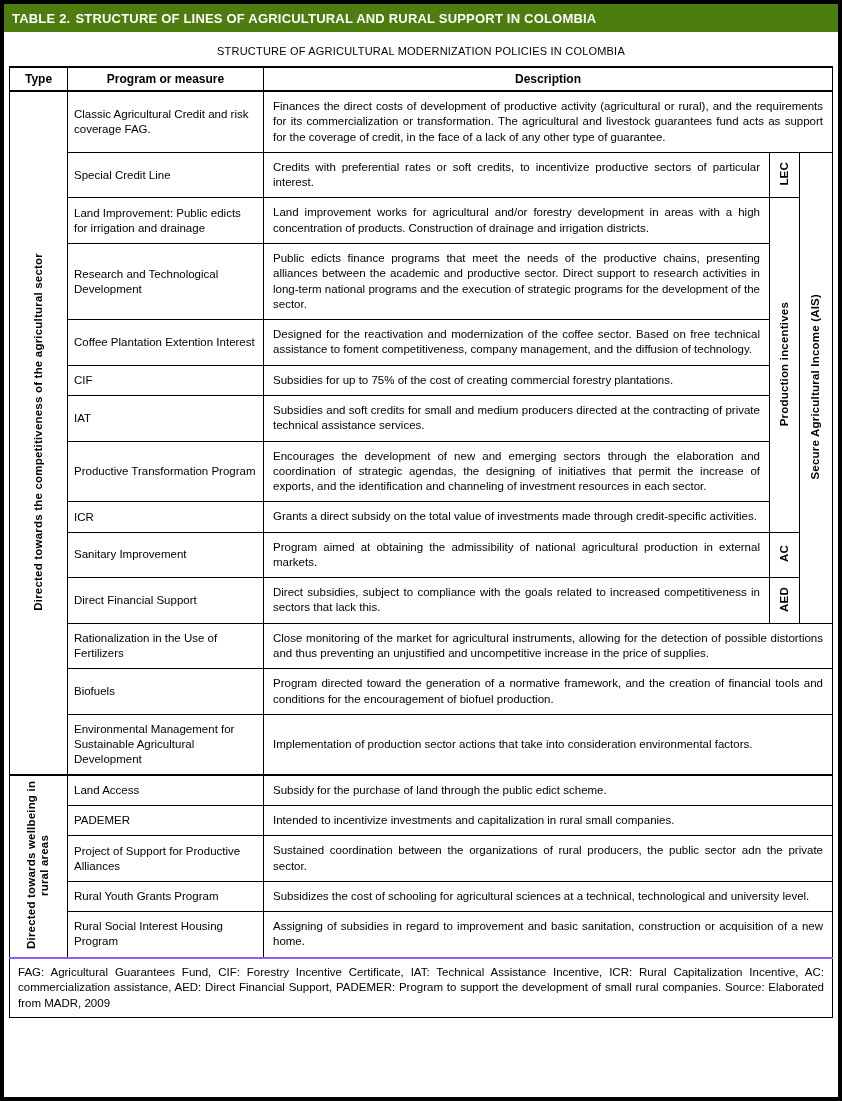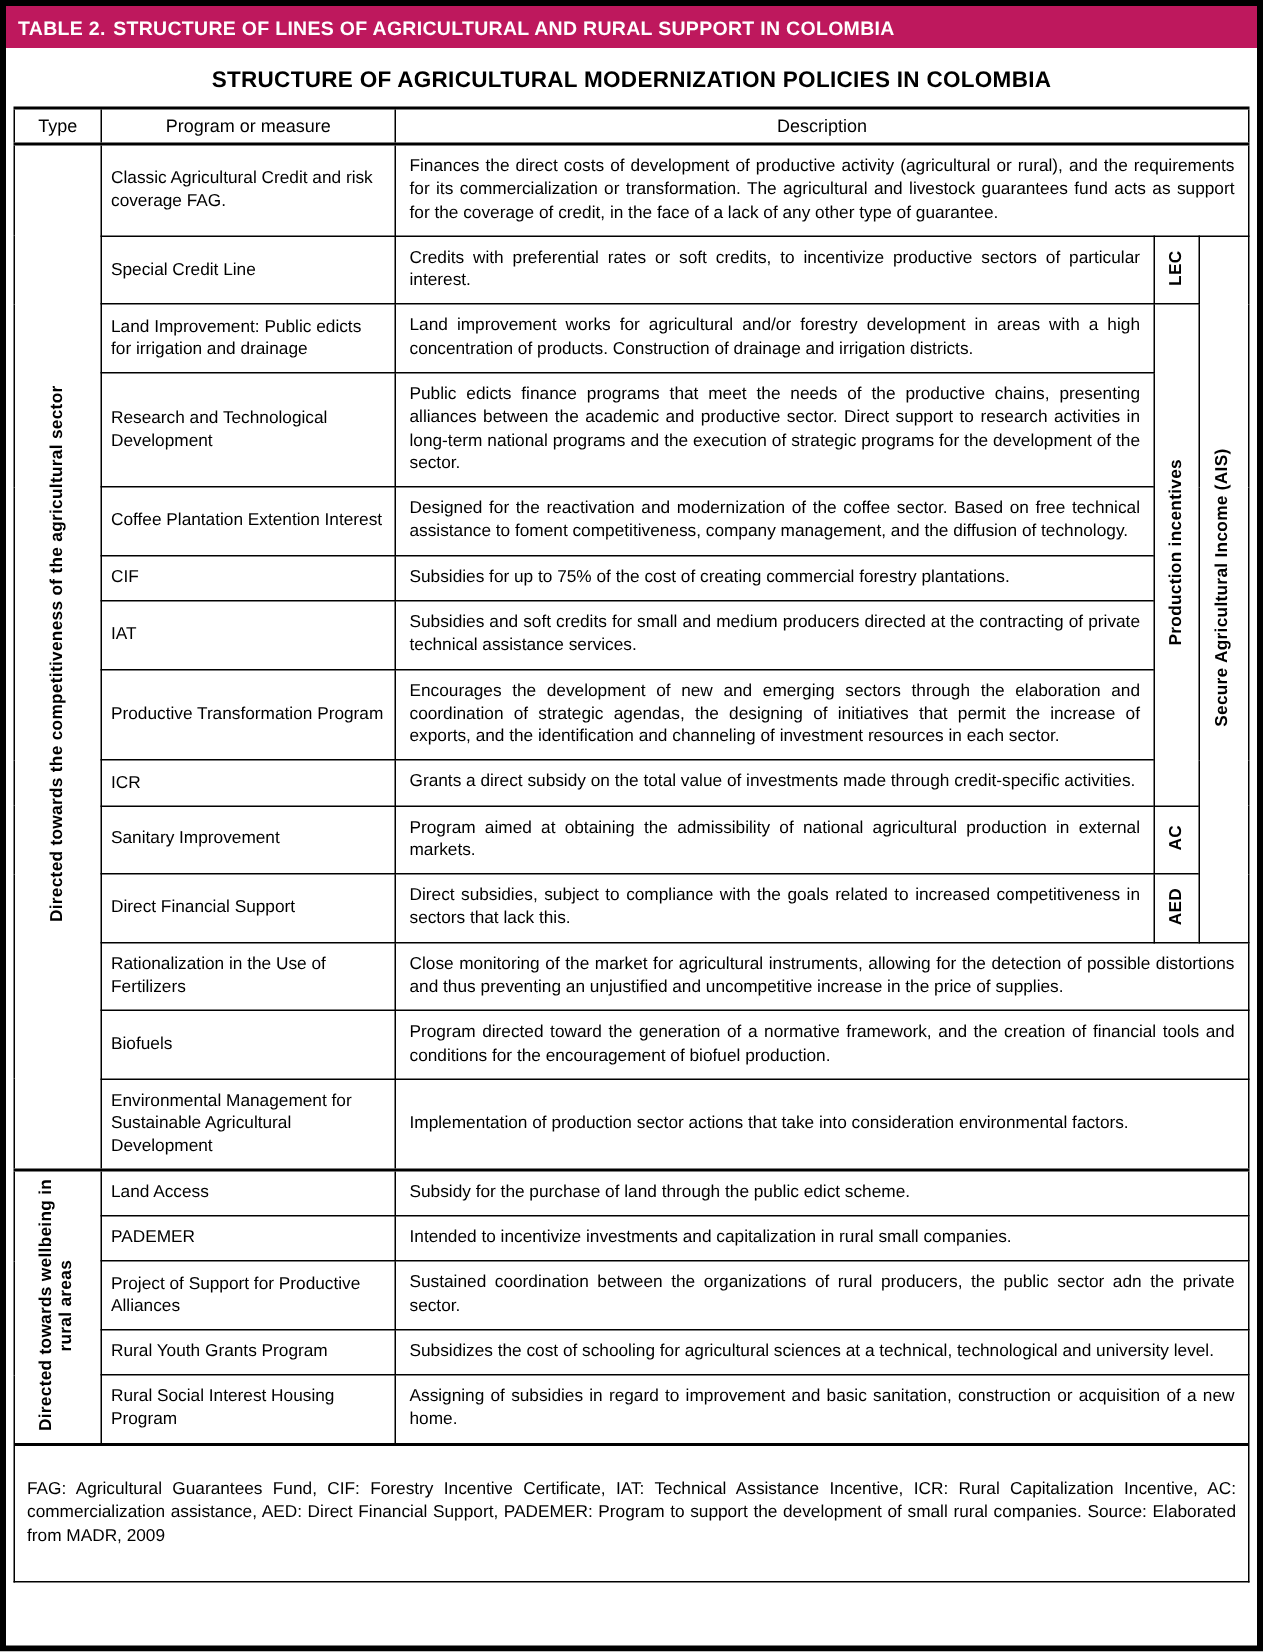--- a/index.html
+++ b/index.html
@@ -20,38 +20,38 @@
     background: #3b3b3a;
     color: #fff;
     font-weight: bold;
     font-size: 13px;
     letter-spacing: 0.2px;
     padding: 7px 8px 6px 8px;
   }
   .title-bar .tbl-label { margin-right: 5px; }
   .subtitle {
     text-align: center;
-    font-weight: bold;
-    font-size: 15px;
+    font-weight: normal;
+    font-size: 11px;
     padding: 13px 8px 9px 8px;
     letter-spacing: 0.2px;
   }
   .table-wrap { padding: 0 5px; }
   table.main-table {
     width: 100%;
     border-collapse: collapse;
     table-layout: fixed;
   }
   .main-table th, .main-table td {
     border: 1px solid #000;
     font-size: 11.5px;
     vertical-align: middle;
   }
   .main-table thead th {
-    font-weight: normal;
+    font-weight: bold;
     font-size: 12px;
     text-align: center;
     padding: 4px 3px;
     border-top: 2px solid #000;
     border-bottom: 2px solid #000;
   }
   td.program {
     text-align: left;
     padding: 7px 6px;
     line-height: 1.3;
@@ -76,33 +76,33 @@
     white-space: nowrap;
     letter-spacing: 0.2px;
   }
   .vt-wrap {
     white-space: normal;
     height: 172px;
     text-align: center;
   }
   tr.section-start td { border-top: 2.5px solid #000; }
   tr.footnote-row td {
-    border-top: 2px solid #000000;
+    border-top: 2px solid #8b5cf6;
     text-align: justify;
-    padding: 22px 8px;
+    padding: 6px 8px;
     line-height: 1.35;
     font-size: 11.5px;
   }
 </style>
 </head>
 <body>
 
 <div class="page">
 
-  <div class="title-bar" style="background: #be185d;">
+  <div class="title-bar" style="background: #4d7c0f;">
     <span class="tbl-label">TABLE 2.</span><span>STRUCTURE OF LINES OF AGRICULTURAL AND RURAL SUPPORT IN COLOMBIA</span>
   </div>
 
   <div class="subtitle">STRUCTURE OF AGRICULTURAL MODERNIZATION POLICIES IN COLOMBIA</div>
 
   <div class="table-wrap">
     <table class="main-table">
       <colgroup>
         <col style="width:58px">
         <col style="width:196px">

